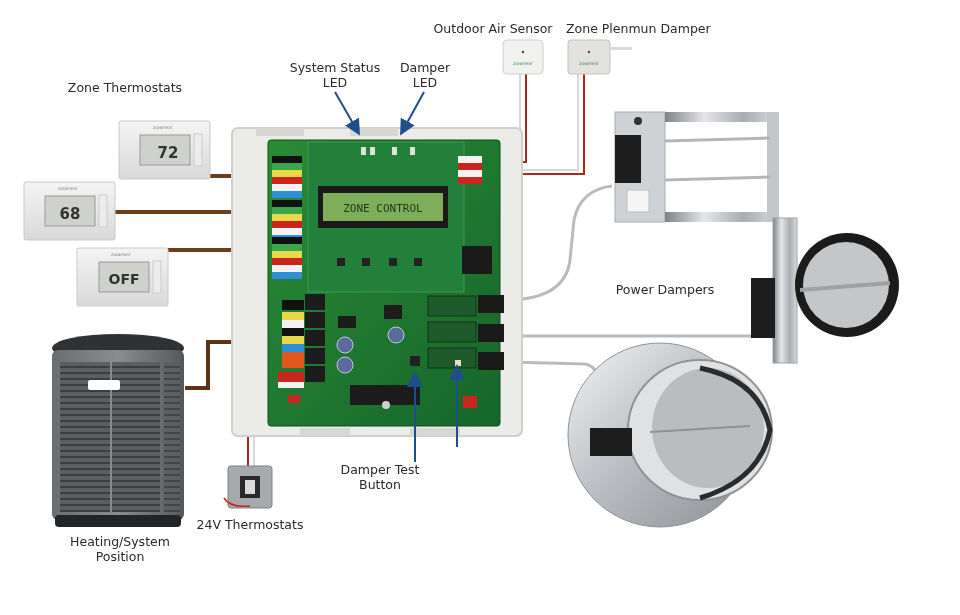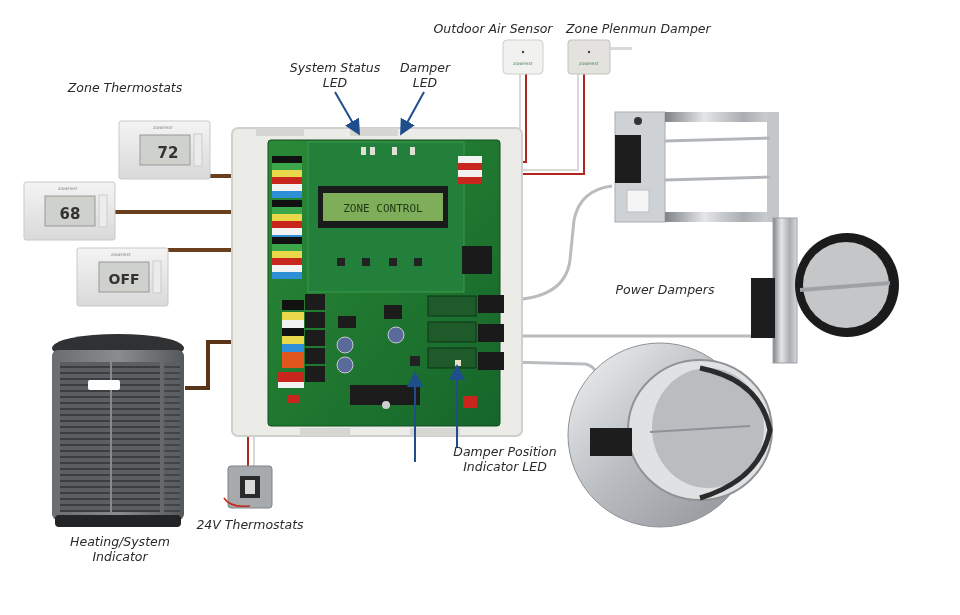--- a/index.html
+++ b/index.html
@@ -1,19 +1,19 @@
 <!DOCTYPE html>
 <html><head>
 <meta charset="utf-8">
 <style>
   html, body { margin: 0; padding: 0; background: #ffffff; }
   body { width: 960px; height: 615px; position: relative; overflow: hidden; font-family: "DejaVu Sans", sans-serif; }
   #stage { position: absolute; left: 0; top: 0; width: 960px; height: 615px; }
   .label { position: absolute; font-family: "DejaVu Sans", sans-serif; font-size: 12.5px; color: #2a2a2a; text-align: center; line-height: 15px; white-space: nowrap; }
-  .label span { display: block; font-style: italic; }
+  .label span { display: block; }
   .lcd-text { font-family: "DejaVu Sans Mono", monospace; }
   .tstat-text { font-family: "DejaVu Sans", sans-serif; font-weight: bold; }
 </style>
 </head>
 <body>
 
 <div id="stage">
 <svg width="960" height="615" viewBox="0 0 960 615" xmlns="http://www.w3.org/2000/svg">
   <defs>
     <linearGradient id="metal" x1="0" y1="0" x2="1" y2="1">
@@ -270,24 +270,24 @@
 <div class="label" style="left:395px; top:60px; width:60px;">
   <span>Damper</span>
   <span>LED</span>
 </div>
 <div class="label" style="left:55px; top:80px; width:140px;">
   <span>Zone Thermostats</span>
 </div>
 <div class="label" style="left:605px; top:282px; width:120px;">
   <span>Power Dampers</span>
 </div>
-<div class="label" style="left:445px; top:444px; width:120px;">
-  <span>Damper Position</span>
-  <span>Indicator LED</span>
+<div class="label" style="left:330px; top:462px; width:100px;">
+  <span>Damper Test</span>
+  <span>Button</span>
 </div>
 <div class="label" style="left:195px; top:517px; width:110px;">
   <span>24V Thermostats</span>
 </div>
 <div class="label" style="left:55px; top:534px; width:130px;">
   <span>Heating/System</span>
-  <span>Indicator</span>
+  <span>Position</span>
 </div>
 </div>
 
 </body></html>

